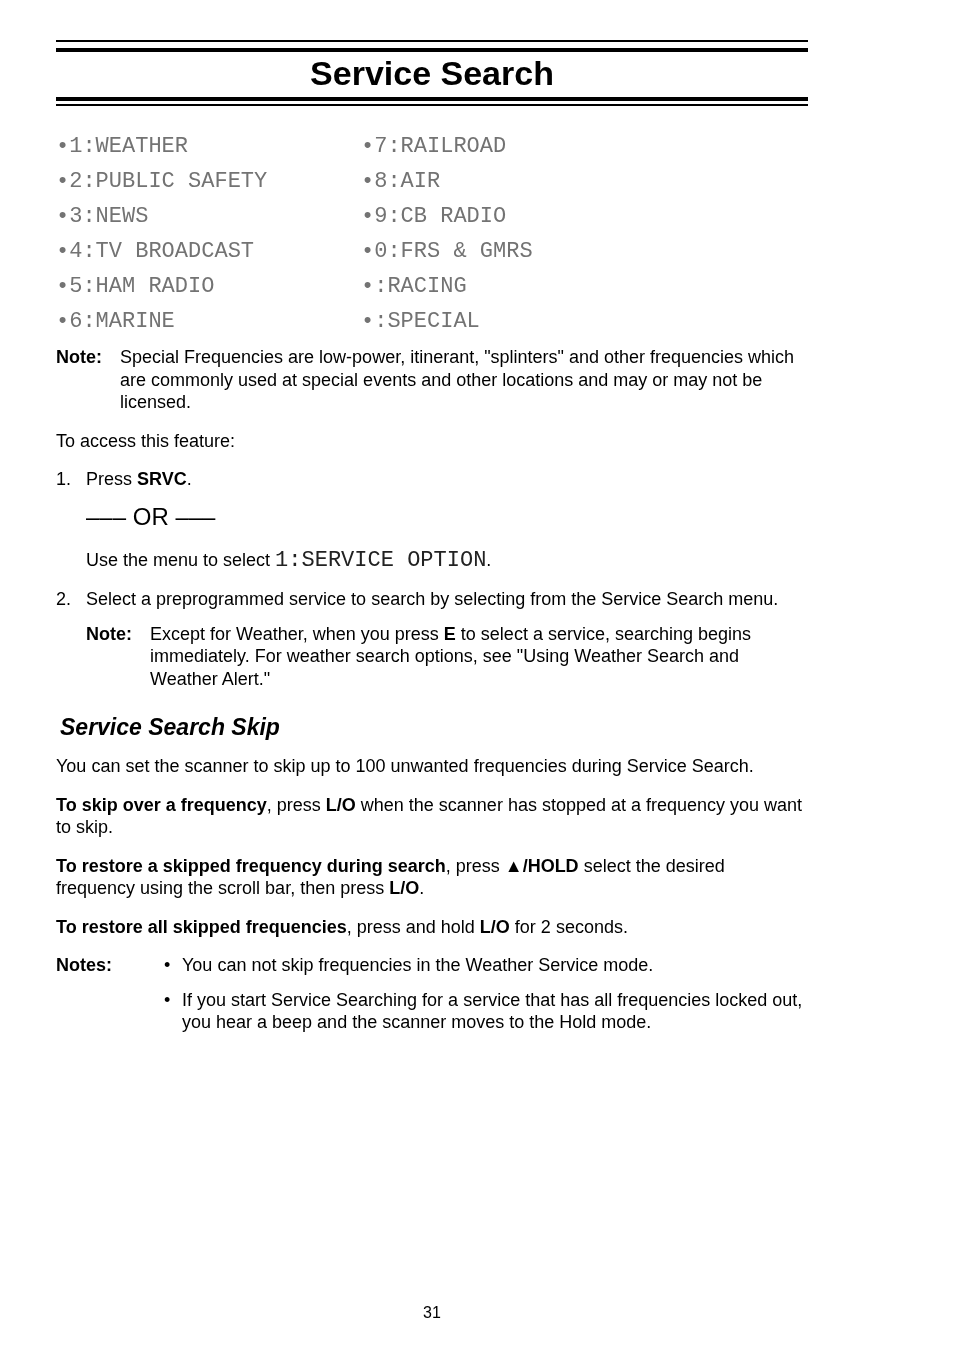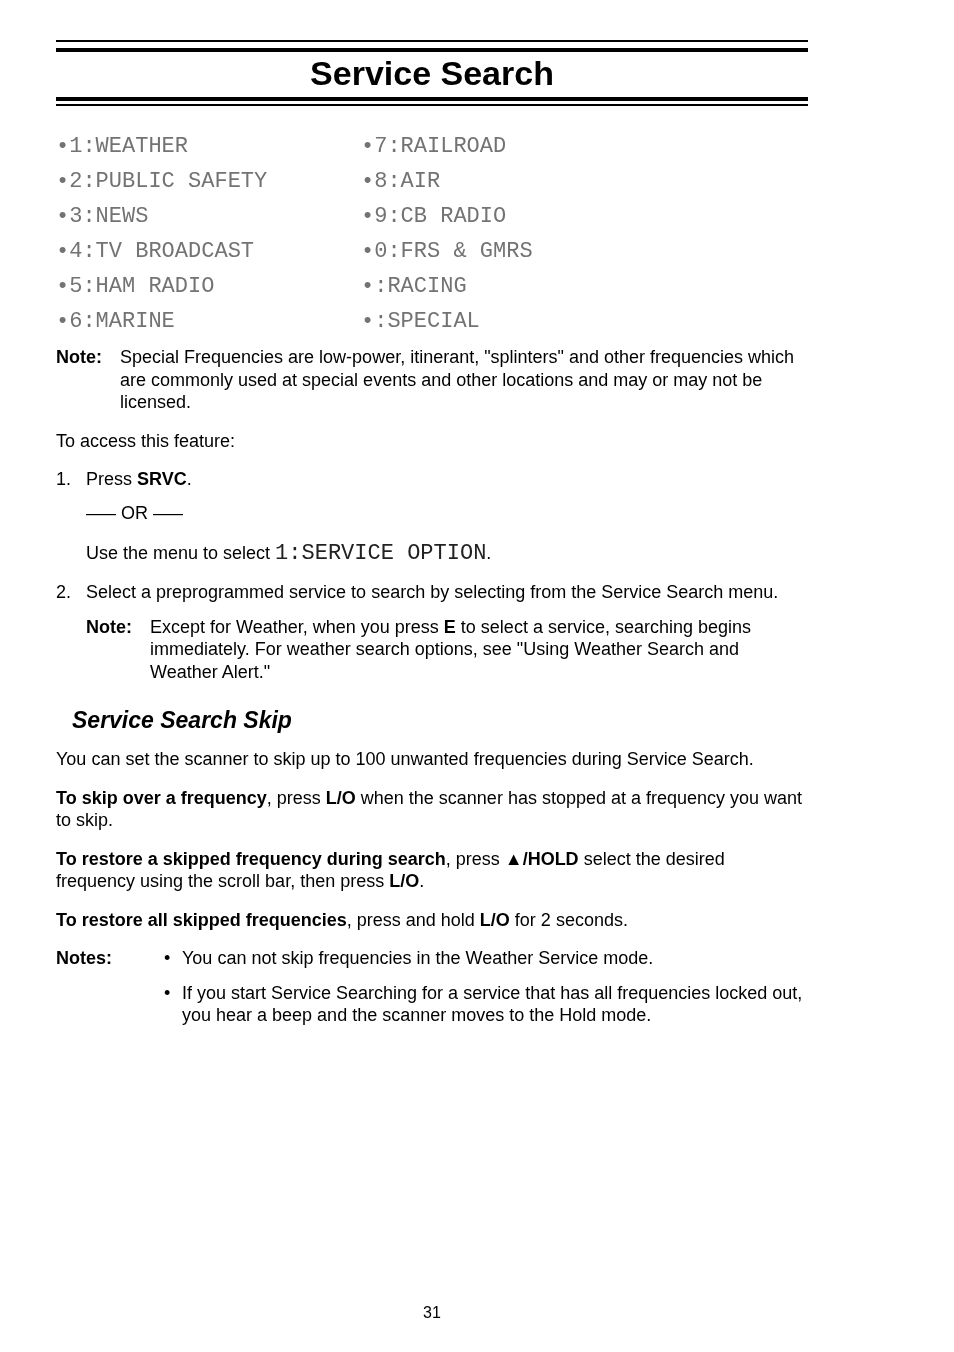--- a/index.html
+++ b/index.html
@@ -84,40 +84,40 @@
     display: flex;
     margin-bottom: 12px;
     line-height: 1.25;
   }
   .ol-num {
     width: 30px;
     flex: 0 0 30px;
   }
   .ol-body { flex: 1; }
   .or-line {
-    font-size: 18px;
+    font-size: 24px;
     margin: 10px 0 12px 30px;
   }
   .sub {
     margin: 16px 0 14px 30px;
     font-size: 18px;
     line-height: 1.25;
   }
   .nested-note {
     display: flex;
     margin: 8px 0 0 30px;
     font-size: 18px;
     line-height: 1.25;
   }
   .nested-note .note-label { flex: 0 0 64px; }
   .h2 {
     font-size: 23px;
     font-weight: bold;
     font-style: italic;
-    margin: 24px 0 14px 16px;
+    margin: 24px 0 14px 4px;
   }
   .notes-block {
     display: flex;
     font-size: 18px;
     line-height: 1.25;
     gap: 36px;
   }
   .notes-label {
     font-weight: bold;
     flex: 0 0 72px;

